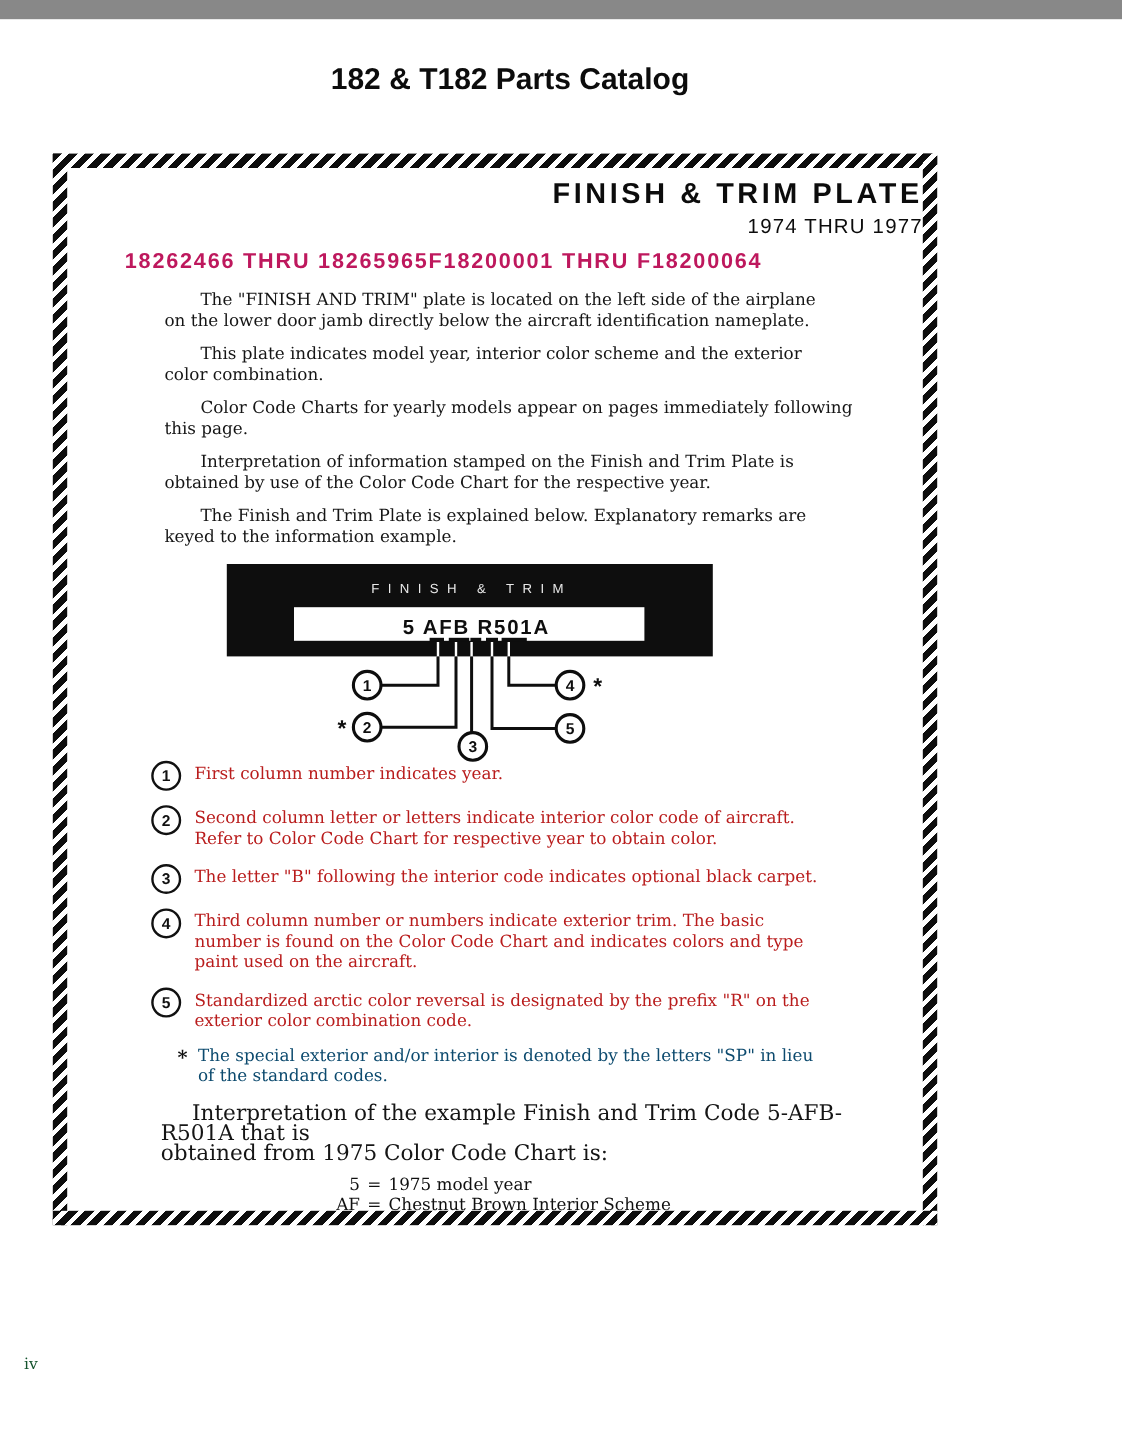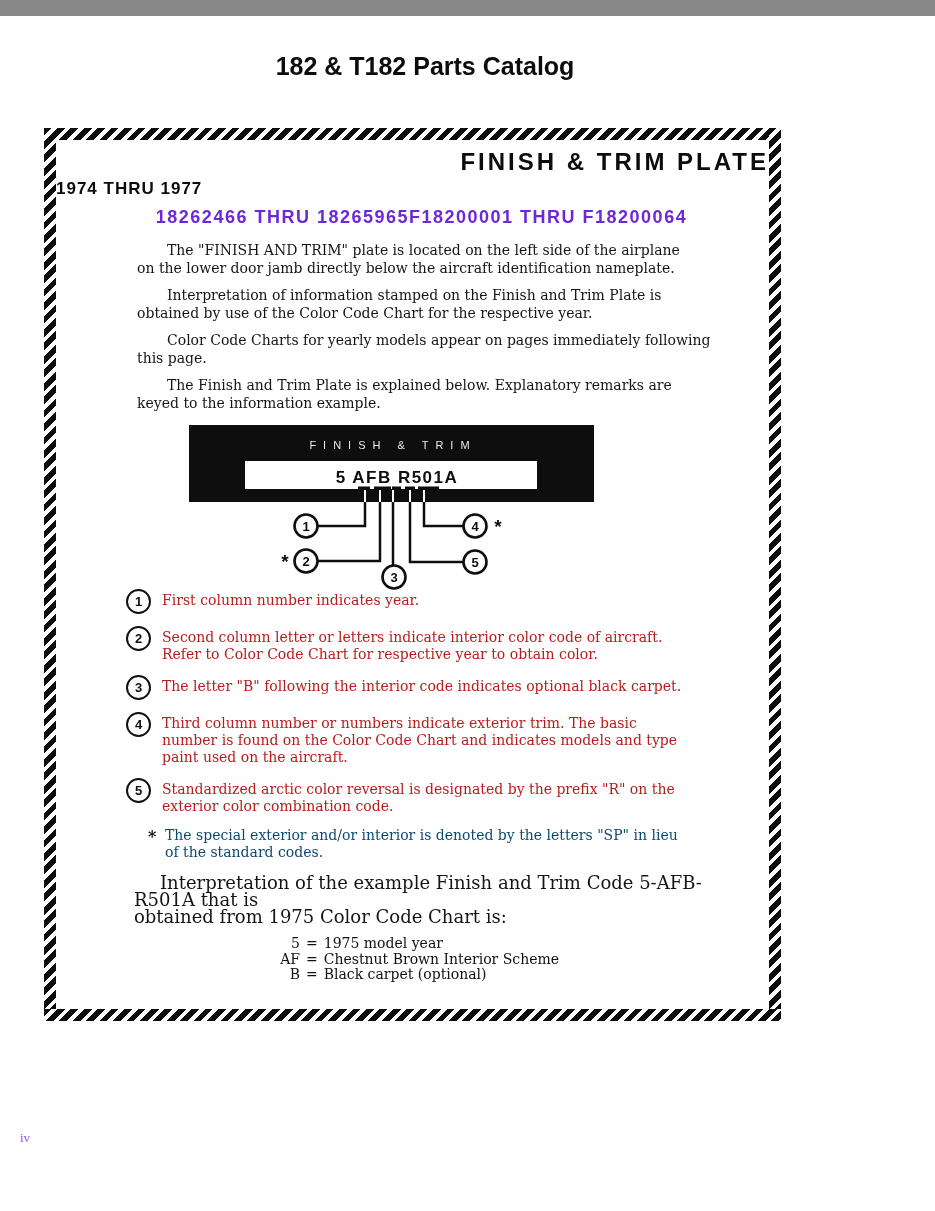--- a/index.html
+++ b/index.html
@@ -28,29 +28,29 @@
   .hatch.right  { right:0; top:0; bottom:0; width:12px; }
 
   .content { position:absolute; left:12px; top:12px; right:12px; bottom:12px; overflow:hidden; }
 
   .box-title {
     margin-top:8px; text-align:right;
     font-family:"Liberation Sans", sans-serif; font-weight:bold;
     font-size:24px; letter-spacing:3px; color:#0c0c0c;
   }
   .box-subtitle {
-    margin-top:3px; text-align:left;
-    font-family:"Liberation Sans", sans-serif; font-weight:bold;
+    margin-top:3px; text-align:right;
+    font-family:"Liberation Sans", sans-serif; font-weight:normal;
     font-size:17px; letter-spacing:1px; color:#0c0c0c;
   }
   .serial-row {
-    display:flex; justify-content:center;
+    display:flex; justify-content:flex-start;
     margin:8px 30px 0 48px;
     font-family:"Liberation Sans", sans-serif; font-weight:bold;
-    font-size:18px; letter-spacing:1.5px; color:#6d28d9;
+    font-size:18px; letter-spacing:1.5px; color:#be185d;
   }
 
   .paras { margin:14px 0 0 81px; width:606px; }
   .paras p {
     margin:0 0 10px 0; font-size:14px; line-height:17.5px;
     text-indent:30px; white-space:pre-line; color:#151515;
   }
 
   .plate-svg { display:block; margin:13px 0 0 126px; }
 
@@ -72,21 +72,21 @@
     margin:13px 0 0 78px; width:600px; font-size:18px; line-height:17px;
     text-indent:26px; white-space:pre-line; color:#151515;
   }
 
   .code-list { margin-top:11px; font-size:14px; line-height:15.5px; }
   .code-row { display:flex; }
   .code-row .code { width:244px; text-align:right; flex:none; }
   .code-row .eq { margin:0 6px; flex:none; }
   .code-row .meaning { flex:1; }
 
-  .page-number { position:absolute; left:20px; top:1114px; font-size:13px; color:#8b5cf6;font-family:Liberation Serif, serif; }
+  .page-number { position:absolute; left:20px; top:1114px; font-size:13px; color:#14532d; }
 </style>
 </head>
 <body>
 
 <div id="page">
 
   <div class="header-title">182 &amp; T182 Parts Catalog</div>
 
   <div class="frame">
     <div class="hatch top"></div>
@@ -100,24 +100,26 @@
       <div class="box-subtitle">1974 THRU 1977</div>
 
       <div class="serial-row">
         <span>18262466 THRU 18265965</span>
         <span>F18200001 THRU F18200064</span>
       </div>
 
       <div class="paras">
         <p>The "FINISH AND TRIM" plate is located on the left side of the airplane
 on the lower door jamb directly below the aircraft identification nameplate.</p>
+        <p>This plate indicates model year, interior color scheme and the exterior
+color combination.</p>
+        <p>Color Code Charts for yearly models appear on pages immediately following
+this page.</p>
         <p>Interpretation of information stamped on the Finish and Trim Plate is
 obtained by use of the Color Code Chart for the respective year.</p>
-        <p>Color Code Charts for yearly models appear on pages immediately following
-this page.</p>
         <p>The Finish and Trim Plate is explained below. Explanatory remarks are
 keyed to the information example.</p>
       </div>
 
       <svg class="plate-svg" width="440" height="168" viewBox="0 0 440 168">
 
         <rect x="7" y="0" width="405" height="77" fill="#0e0e0e"></rect>
         <text x="211" y="24" text-anchor="middle" fill="#e9e9e9" font-family="Liberation Sans, sans-serif" font-size="11" letter-spacing="7">FINISH &amp; TRIM</text>
         <rect x="63" y="36" width="292" height="28" fill="#ffffff"></rect>
         <text x="215" y="58" text-anchor="middle" fill="#0e0e0e" font-family="Liberation Sans, sans-serif" font-weight="bold" font-size="17" letter-spacing="1.5">5 AFB R501A</text>
@@ -182,21 +184,21 @@
           <div class="item-text">Second column letter or letters indicate interior color code of aircraft.
 Refer to Color Code Chart for respective year to obtain color.</div>
         </div>
         <div class="item">
           <div class="item-num sans">3</div>
           <div class="item-text">The letter "B" following the interior code indicates optional black carpet.</div>
         </div>
         <div class="item">
           <div class="item-num sans">4</div>
           <div class="item-text">Third column number or numbers indicate exterior trim. The basic
-number is found on the Color Code Chart and indicates models and type
+number is found on the Color Code Chart and indicates colors and type
 paint used on the aircraft.</div>
         </div>
         <div class="item">
           <div class="item-num sans">5</div>
           <div class="item-text">Standardized arctic color reversal is designated by the prefix "R" on the
 exterior color combination code.</div>
         </div>
       </div>
 
       <div class="footnote">

